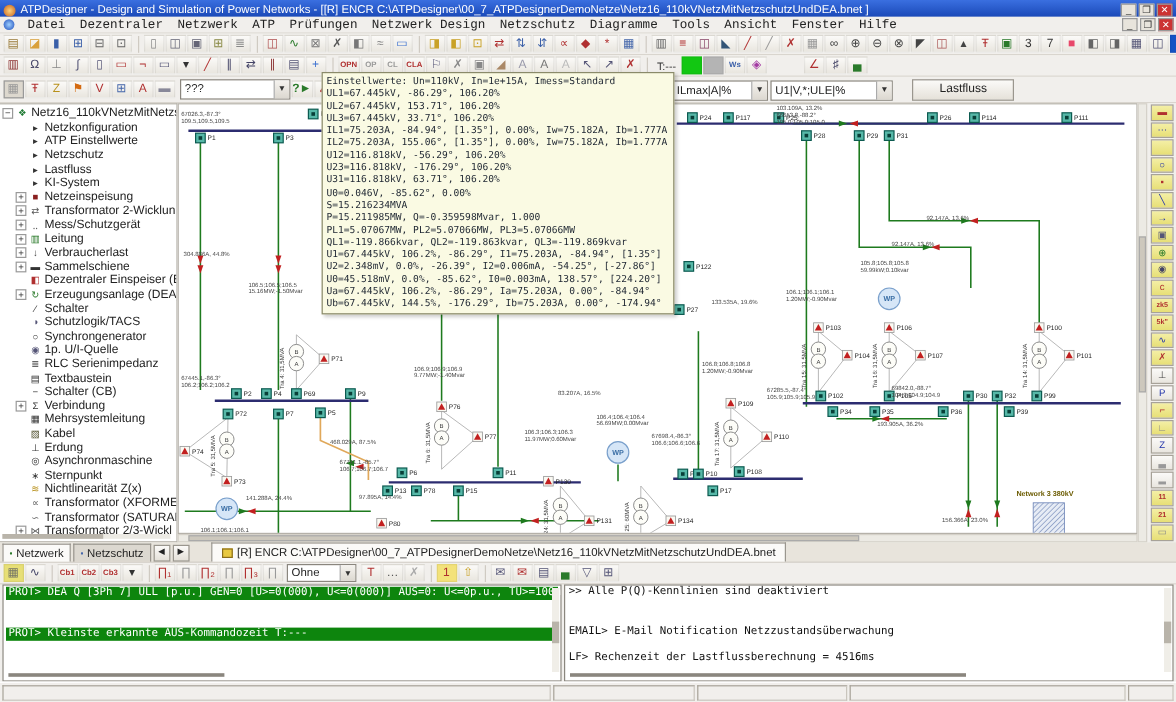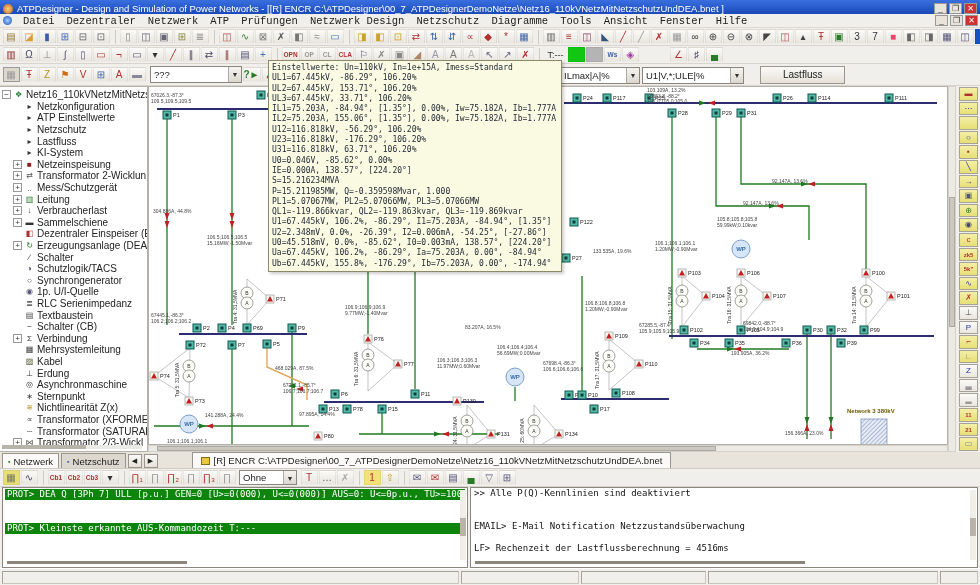--- a/index.html
+++ b/index.html
@@ -55,21 +55,21 @@
 .rbtn.yellow{background:linear-gradient(#f4efa6,#e7df76);}
 .rbtn.txt{font-size:6px;font-weight:bold;}
 
 .tooltip{position:absolute;left:268px;top:60px;width:294px;background:#fafae3;border:1px solid #8a8a6a;padding:2px 3px;z-index:60;box-shadow:2px 2px 3px rgba(0,0,0,0.2);}
 .tooltip .tline{font-family:"DejaVu Sans Mono",monospace;font-size:8px;line-height:10.3px;color:#1c2430;white-space:nowrap;overflow:hidden;}
 
 .tabrow{position:absolute;left:0;top:452px;width:980px;height:17px;background:#e8e4dc;border-bottom:1px solid #cfcac2;display:flex;align-items:flex-end;}
 .sbtab{height:15px;border:1px solid #9a968e;border-bottom:none;background:#dcd8d0;font-size:9.5px;padding:0 5px;display:flex;align-items:center;gap:3px;margin-left:2px;}
 .sbtab.active{background:#fbfaf8;}
 .navbtn{width:14px;height:14px;border:1px solid #9a968e;background:linear-gradient(#fbfaf8,#e5e1d9);font-size:7px;line-height:12px;text-align:center;margin-left:2px;}
-.doctab{height:16px;border:1px solid #9a968e;border-bottom:none;background:#fbfaf8;font-size:9.5px;padding:0 8px;display:flex;align-items:center;gap:4px;margin-left:34px;white-space:nowrap;overflow:hidden;max-width:640px;}
+.doctab{height:16px;border:1px solid #9a968e;border-bottom:none;background:#fbfaf8;font-size:9.5px;padding:0 8px;display:flex;align-items:center;gap:4px;margin-left:18px;white-space:nowrap;overflow:hidden;max-width:640px;}
 .locki{width:9px;height:8px;background:#e8c840;border:1px solid #8a6d1a;flex:0 0 auto;}
 
 .console{position:absolute;top:487px;height:81px;background:#fff;border:1px solid #8a867e;overflow:hidden;}
 #console-left{left:2px;width:466px;}
 #console-right{left:470px;width:508px;}
 .cline{font-family:"DejaVu Sans Mono",monospace;font-size:9px;line-height:11px;white-space:nowrap;padding-left:3px;}
 .cline.hl{background:#0d850d;color:#fff;margin:1px 2px 0 2px;padding-left:2px;}
 .cline.plain{color:#111;}
 .cn-vscroll{position:absolute;right:1px;top:2px;width:6px;height:70px;background:#f0eee8;}
 .cn-vscroll .thumb{width:100%;height:18px;background:#b9b4aa;margin-top:28px;}
@@ -817,30 +817,29 @@
     <div class="tline">Einstellwerte: Un=110kV, In=1e+15A, Imess=Standard</div>
     <div class="tline">UL1=67.445kV, -86.29°, 106.20%</div>
     <div class="tline">UL2=67.445kV, 153.71°, 106.20%</div>
     <div class="tline">UL3=67.445kV, 33.71°, 106.20%</div>
     <div class="tline">IL1=75.203A, -84.94°, [1.35°], 0.00%, Iw=75.182A, Ib=1.777A</div>
     <div class="tline">IL2=75.203A, 155.06°, [1.35°], 0.00%, Iw=75.182A, Ib=1.777A</div>
     <div class="tline">U12=116.818kV, -56.29°, 106.20%</div>
     <div class="tline">U23=116.818kV, -176.29°, 106.20%</div>
     <div class="tline">U31=116.818kV, 63.71°, 106.20%</div>
     <div class="tline">U0=0.046V, -85.62°, 0.00%</div>
-    <div class="tline">IE=0.000A, 138.57°, [224.20°]</div>
     <div class="tline">S=15.216234MVA</div>
     <div class="tline">P=15.211985MW, Q=-0.359598Mvar, 1.000</div>
     <div class="tline">PL1=5.07067MW, PL2=5.07066MW, PL3=5.07066MW</div>
     <div class="tline">QL1=-119.866kvar, QL2=-119.863kvar, QL3=-119.869kvar</div>
     <div class="tline">U1=67.445kV, 106.2%, -86.29°, I1=75.203A, -84.94°, [1.35°]</div>
     <div class="tline">U2=2.348mV, 0.0%, -26.39°, I2=0.006mA, -54.25°, [-27.86°]</div>
     <div class="tline">U0=45.518mV, 0.0%, -85.62°, I0=0.003mA, 138.57°, [224.20°]</div>
     <div class="tline">Ua=67.445kV, 106.2%, -86.29°, Ia=75.203A, 0.00°, -84.94°</div>
-    <div class="tline">Ub=67.445kV, 155.8%, -176.29°, Ib=75.203A, 0.00°, -174.94°</div>
+    <div class="tline">Ub=67.445kV, 144.5%, -176.29°, Ib=75.203A, 0.00°, -174.94°</div>
   </div>
 
 <div class="tabrow">
   <span id="sbtabs" style="display:flex;align-items:flex-end">
       <span class="sbtab active">
         <span style="color: rgb(42, 122, 42); font-size: 7px;">▪</span>
         <span>Netzwerk</span>
       </span>
       <span class="sbtab">
         <span style="color: rgb(68, 102, 170); font-size: 7px;">▪</span>

